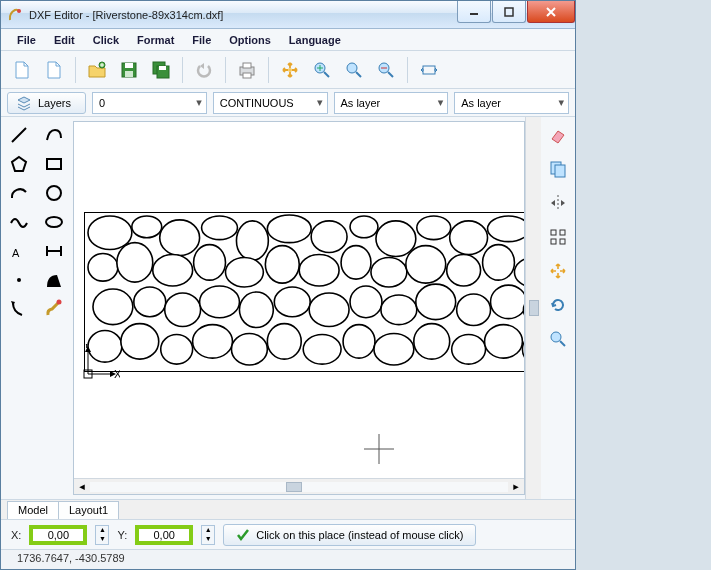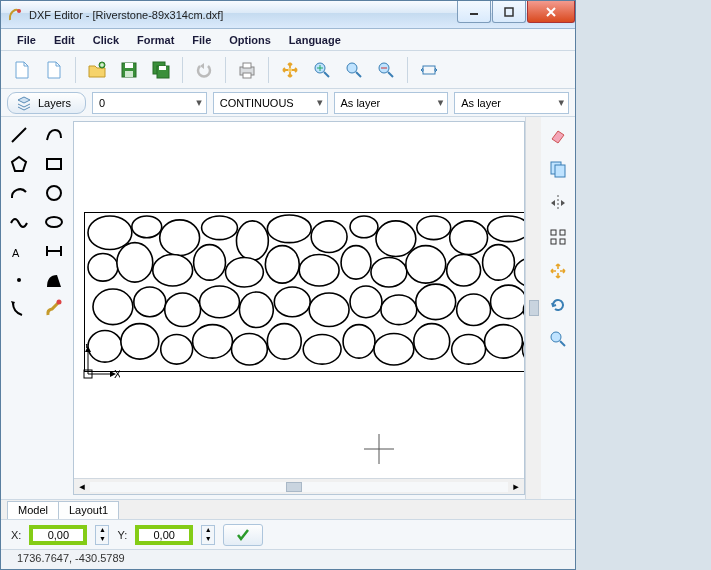--- a/index.html
+++ b/index.html
@@ -10,21 +10,21 @@
 .titlebar .title{flex:1;color:#222;}
 .win-btns{display:flex;height:100%;}
 .win-btn{width:34px;height:22px;margin-left:1px;border:1px solid #7d9cbb;border-top:none;background:linear-gradient(#f3f9ff,#d9eafc);display:flex;align-items:center;justify-content:center;border-radius:0 0 3px 3px;}
 .win-btn.close{width:48px;background:linear-gradient(#f39a8e,#d9491e);border-color:#a33;}
 .menubar{height:22px;background:#f4f7fa;display:flex;align-items:center;padding:0 8px;gap:2px;border-bottom:1px solid #cdd9e4;font-weight:bold;}
 .menubar span{padding:2px 8px;color:#1a1a3a;}
 .toolbar{height:38px;background:#f4f7fa;display:flex;align-items:center;padding:2px 6px;gap:2px;border-bottom:1px solid #cdd9e4;}
 .tbtn{width:30px;height:30px;border:1px solid transparent;border-radius:3px;display:flex;align-items:center;justify-content:center;}
 .tsep{width:1px;height:26px;background:#c9d6e2;margin:0 4px;}
 .controlbar{height:28px;background:#f4f7fa;display:flex;align-items:center;padding:2px 6px;gap:6px;border-bottom:1px solid #cdd9e4;}
-.btn-layers{height:22px;padding:0 14px 0 8px;border:1px solid #adc5dc;border-radius:9px;background:linear-gradient(#fefefe,#e4edf6);display:flex;align-items:center;gap:6px;}
+.btn-layers{height:22px;padding:0 14px 0 8px;border:1px solid #adc5dc;border-radius:3px;background:linear-gradient(#fefefe,#e4edf6);display:flex;align-items:center;gap:6px;}
 .dropdown{height:22px;border:1px solid #adc5dc;background:#fff;display:flex;align-items:center;padding:0 4px 0 6px;gap:4px;}
 .dropdown .dd-arrow{margin-left:auto;color:#555;}
 .main{flex:1;display:flex;background:#f4f7fa;min-height:0;}
 .left-tools{width:72px;background:#f4f7fa;padding:4px 2px;display:grid;grid-template-columns:1fr 1fr;gap:1px;align-content:start;}
 .tool{width:32px;height:28px;display:flex;align-items:center;justify-content:center;border:1px solid transparent;border-radius:2px;}
 .canvas-area{flex:1;display:flex;flex-direction:column;border:1px solid #b7c8d8;background:#fff;margin:4px 0;min-width:0;}
 .canvas{flex:1;position:relative;background:#fff;overflow:hidden;}
 .stones{position:absolute;left:10px;top:90px;width:555px;height:160px;border:1px solid #000;}
 .axis{position:absolute;left:10px;top:240px;font-size:10px;color:#111;}
 .cross{position:absolute;left:290px;top:312px;color:#555;}
@@ -434,19 +434,20 @@
   <label>Y:</label>
   <input class="coord-input" value="0,00" style="">
   <div class="spinbtns">
         <span>▲</span>
         <span>▼</span>
       </div>
   <div class="click-btn">
    <svg width="14" height="14">
           <path d="M2 7l3 4 7-9" stroke="#2a9a2a" stroke-width="2.5" fill="none"></path>
         </svg>
+   <span>Click on this place (instead of mouse click)</span>
   </div>
  </div>
 
  <div class="statusbar">
   <span>1736.7647, -430.5789</span>
  </div>
 </div>
 
 </body></html>

